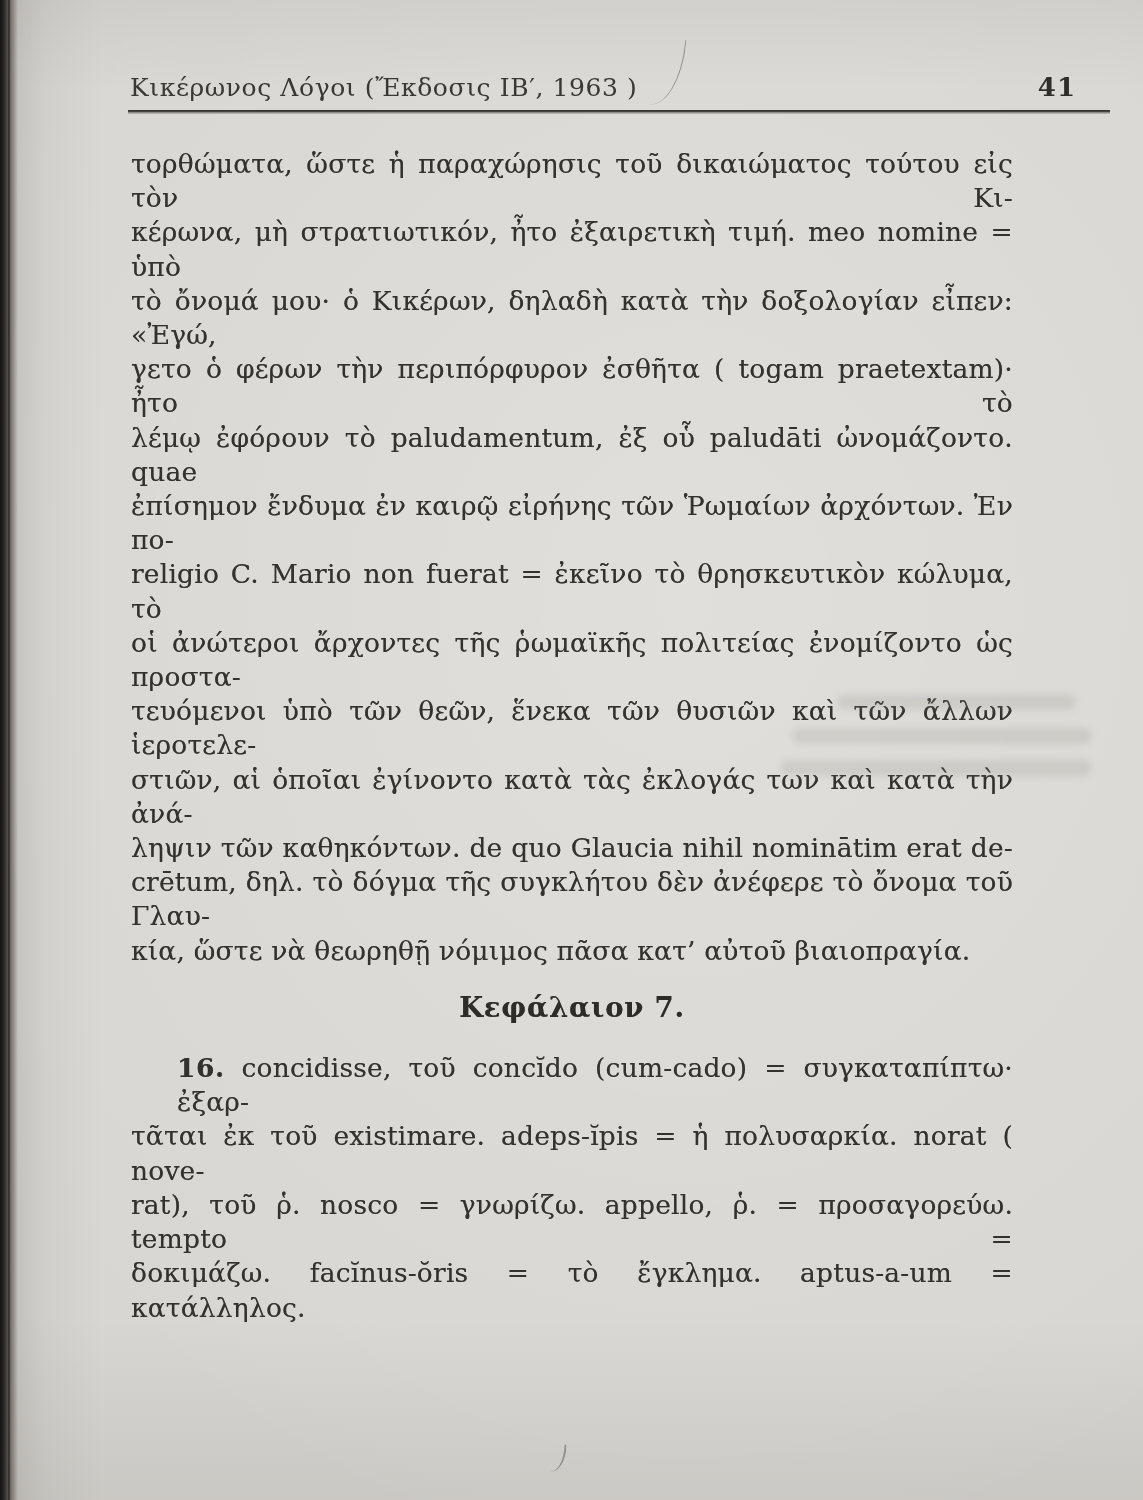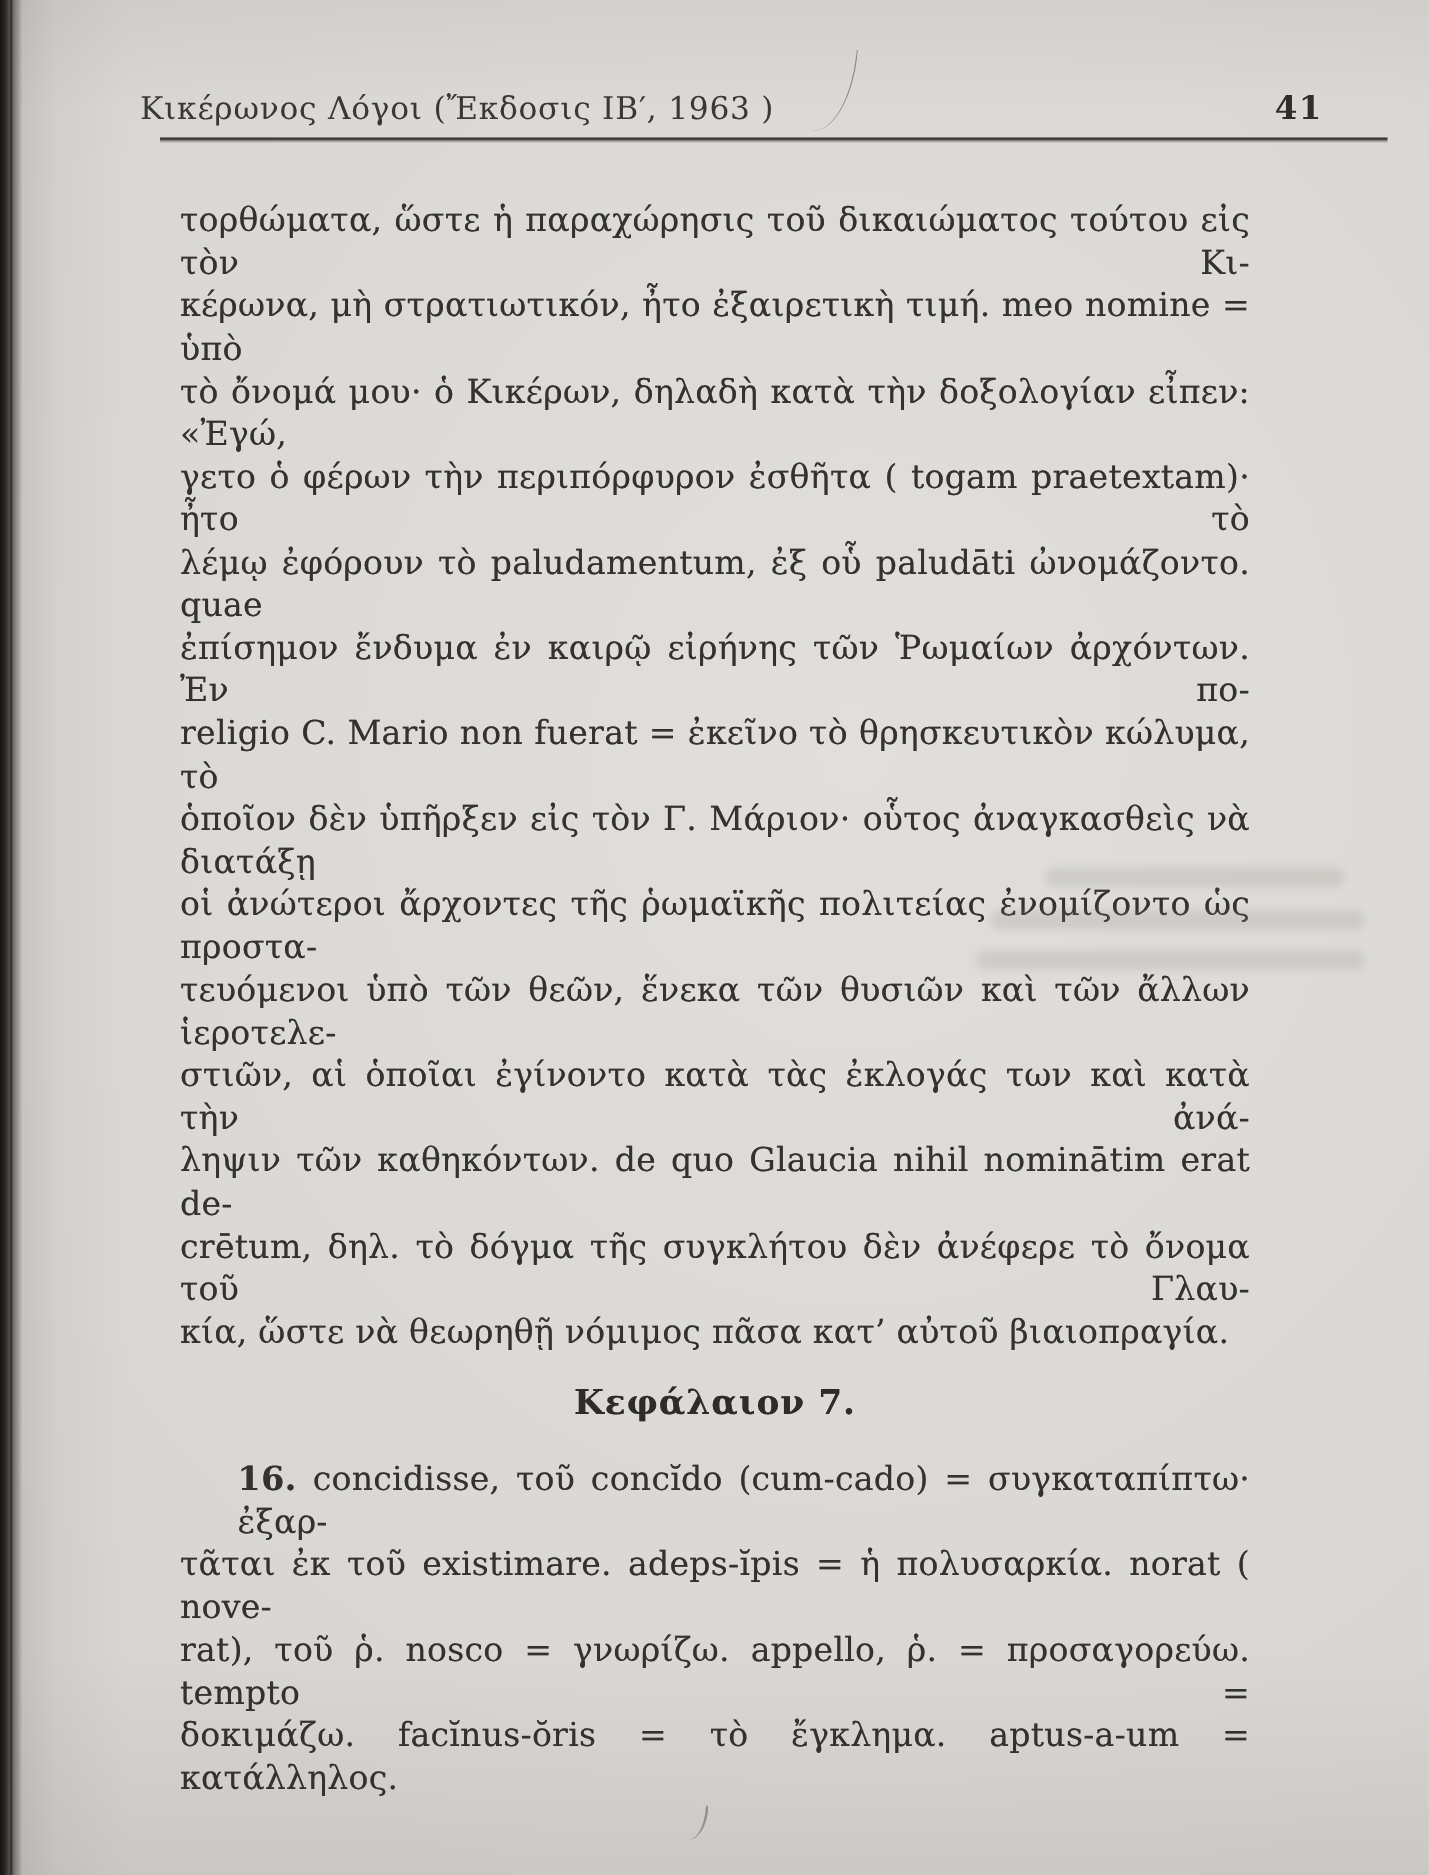--- a/index.html
+++ b/index.html
@@ -20,21 +20,21 @@
       var(--paper);
   }
   .gutter{
     position:absolute;left:0;top:0;width:18px;height:1500px;
     background:linear-gradient(90deg,#141311 0%,#2a2826 22%,#6b6762 55%,rgba(107,103,98,0) 100%);
   }
   .gutter-line{
     position:absolute;left:8px;top:0;width:2px;height:1500px;background:rgba(25,23,21,.55);
   }
   header{
-    position:absolute;left:112px;top:72px;width:980px;height:34px;
+    position:absolute;left:130px;top:72px;width:980px;height:34px;
     display:flex;justify-content:space-between;align-items:baseline;
   }
   .running-title{
     font-size:25px;color:#3a3834;letter-spacing:.6px;white-space:nowrap;
   }
   .page-number{
     font-size:26px;font-weight:600;color:#302e2a;padding-right:34px;letter-spacing:1px;text-align:center;
   }
   .rule{
     position:absolute;left:128px;top:110px;width:982px;height:3px;
@@ -46,21 +46,21 @@
     border-right:1.6px solid rgba(70,68,64,.5);
     border-radius:0 0 85% 0 / 0 0 95% 0;
     transform:rotate(6deg);
   }
   .text-block{
     position:absolute;left:130px;top:146px;width:884px;
     font-size:26.5px;line-height:34.2px;color:var(--ink);
     letter-spacing:.2px;
     text-shadow:0 0 .5px rgba(45,43,39,.55);
   }
-  .paragraph{margin:14px;}
+  .paragraph{margin:1px;}
   .line{white-space:normal;}
   .line.fill{text-align:justify;text-align-last:justify;text-justify:inter-word;}
   .line.indent{padding-left:46px;}
   .para-number{font-weight:bold;letter-spacing:.5px;}
   .chapter-heading{
     text-align:center;font-weight:bold;font-size:27.5px;letter-spacing:.8px;
     margin:22px 0 27px 0;color:#2e2c28;
   }
   .bleed{
     position:absolute;height:16px;border-radius:8px;
@@ -92,21 +92,20 @@
 
   <main class="text-block" id="text-block">
       <div class="paragraph">
         <div class="line fill">τορθώματα, ὥστε ἡ παραχώρησις τοῦ δικαιώματος τούτου εἰς τὸν Κι-</div>
         <div class="line fill">κέρωνα, μὴ στρατιωτικόν, ἦτο ἐξαιρετικὴ τιμή. meo nomine = ὑπὸ</div>
         <div class="line fill">τὸ ὄνομά μου· ὁ Κικέρων, δηλαδὴ κατὰ τὴν δοξολογίαν εἶπεν: «Ἐγώ,</div>
         <div class="line fill">γετο ὁ φέρων τὴν περιπόρφυρον ἐσθῆτα ( togam praetextam)· ἦτο τὸ</div>
         <div class="line fill">λέμῳ ἐφόρουν τὸ paludamentum, ἐξ οὗ paludāti ὠνομάζοντο. quae</div>
         <div class="line fill">ἐπίσημον ἔνδυμα ἐν καιρῷ εἰρήνης τῶν Ῥωμαίων ἀρχόντων. Ἐν πο-</div>
         <div class="line fill">religio C. Mario non fuerat = ἐκεῖνο τὸ θρησκευτικὸν κώλυμα, τὸ</div>
-        <div class="line fill">ὁποῖον δὲν ὑπῆρξεν εἰς τὸν Γ. Μάριον· οὗτος ἀναγκασθεὶς νὰ διατάξῃ</div>
         <div class="line fill">οἱ ἀνώτεροι ἄρχοντες τῆς ῥωμαϊκῆς πολιτείας ἐνομίζοντο ὡς προστα-</div>
         <div class="line fill">τευόμενοι ὑπὸ τῶν θεῶν, ἕνεκα τῶν θυσιῶν καὶ τῶν ἄλλων ἱεροτελε-</div>
         <div class="line fill">στιῶν, αἱ ὁποῖαι ἐγίνοντο κατὰ τὰς ἐκλογάς των καὶ κατὰ τὴν ἀνά-</div>
         <div class="line fill">ληψιν τῶν καθηκόντων. de quo Glaucia nihil nominātim erat de-</div>
         <div class="line fill">crētum, δηλ. τὸ δόγμα τῆς συγκλήτου δὲν ἀνέφερε τὸ ὄνομα τοῦ Γλαυ-</div>
         <div class="line">κία, ὥστε νὰ θεωρηθῇ νόμιμος πᾶσα κατ’ αὐτοῦ βιαιοπραγία.</div>
       </div>
       <div class="chapter-heading">Κεφάλαιον 7.</div>
       <div class="paragraph">
         <div class="line fill indent"><span class="para-number">16.</span> concidisse, τοῦ concĭdo (cum-cado) = συγκαταπίπτω· ἐξαρ-</div>

